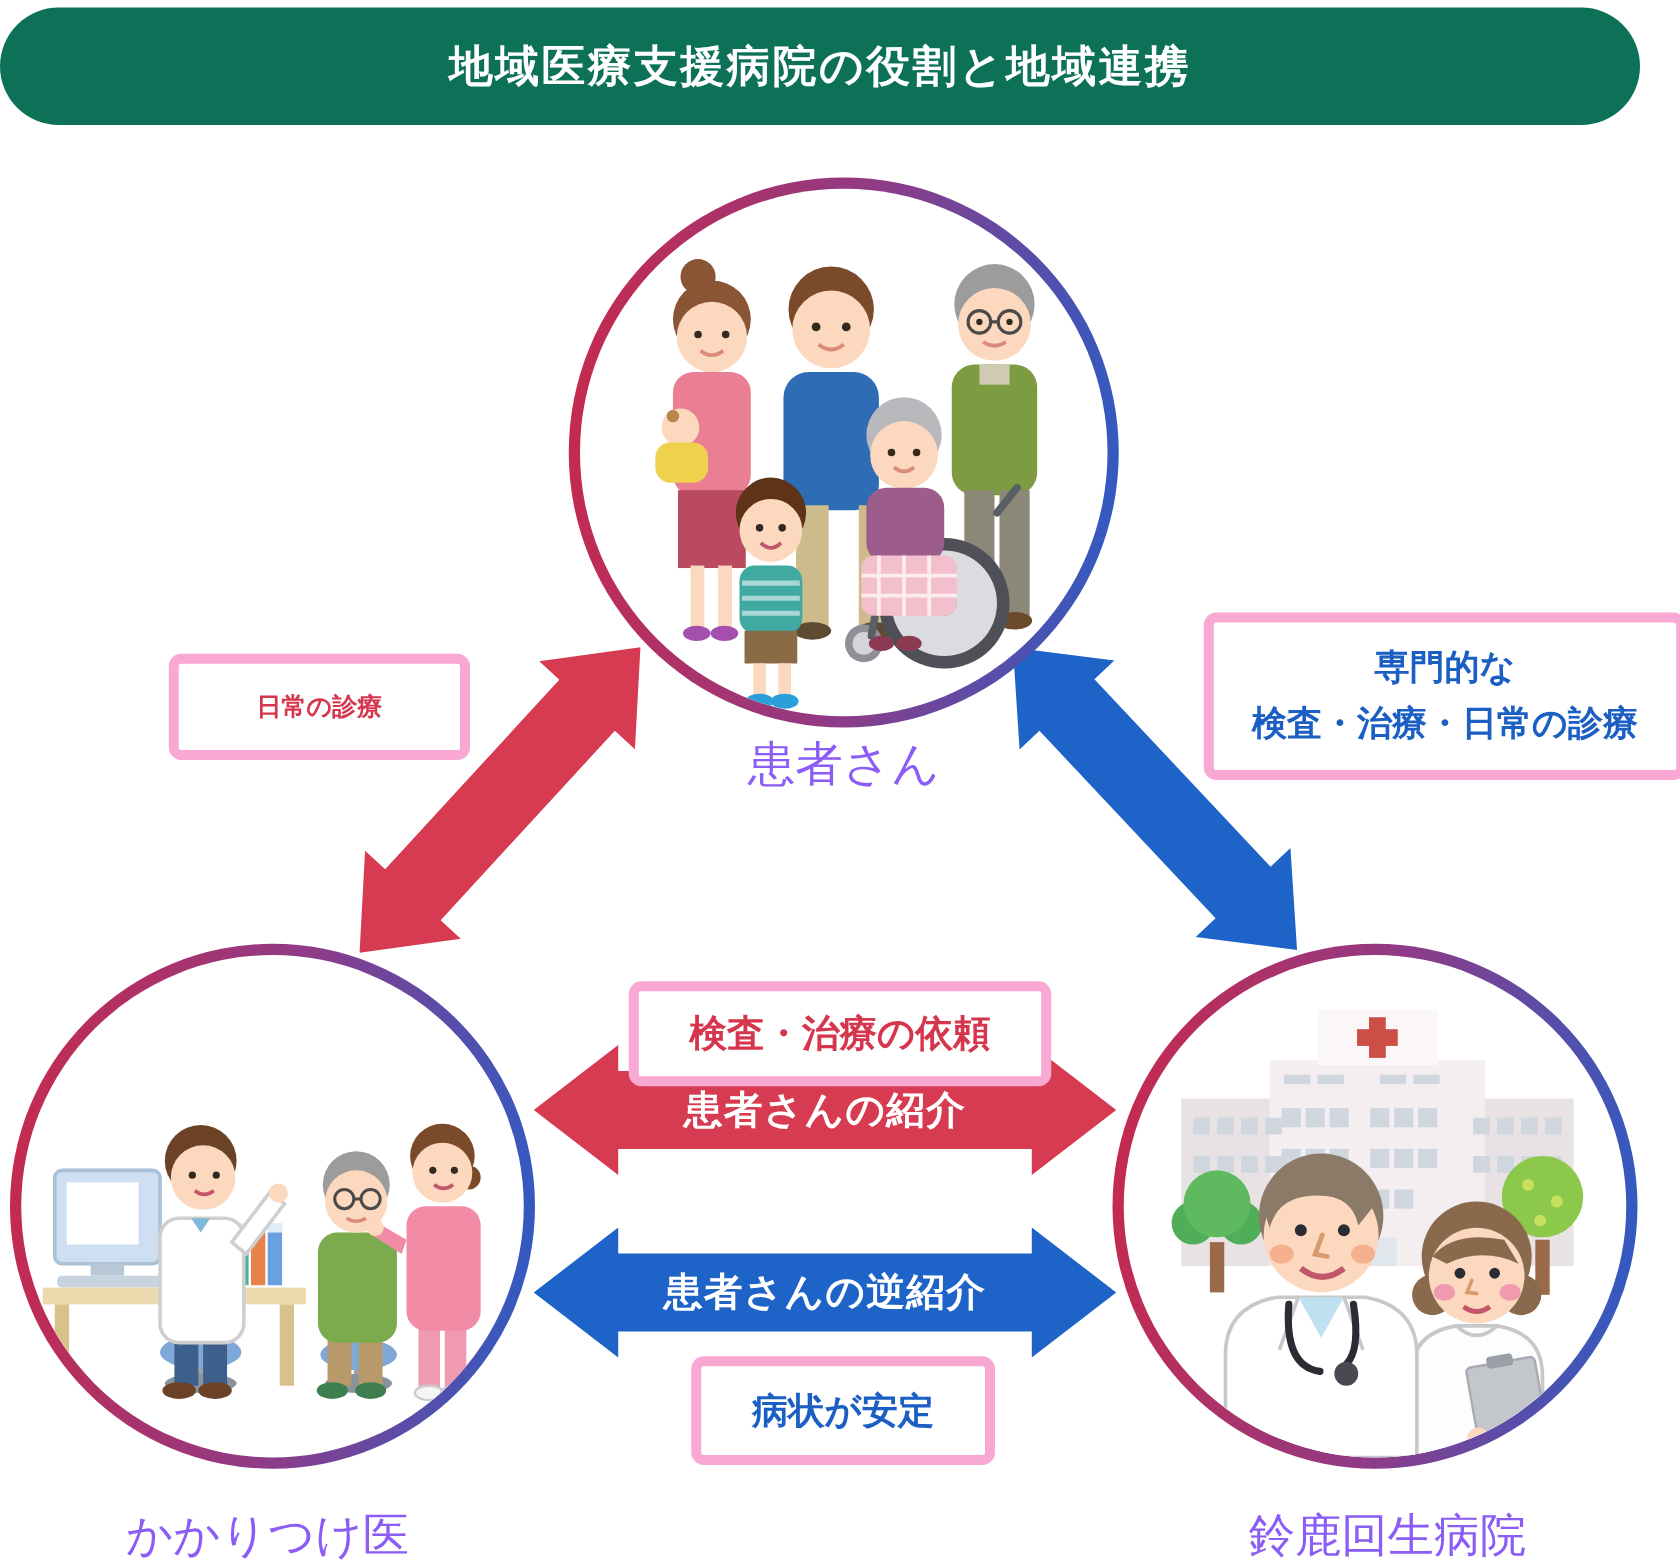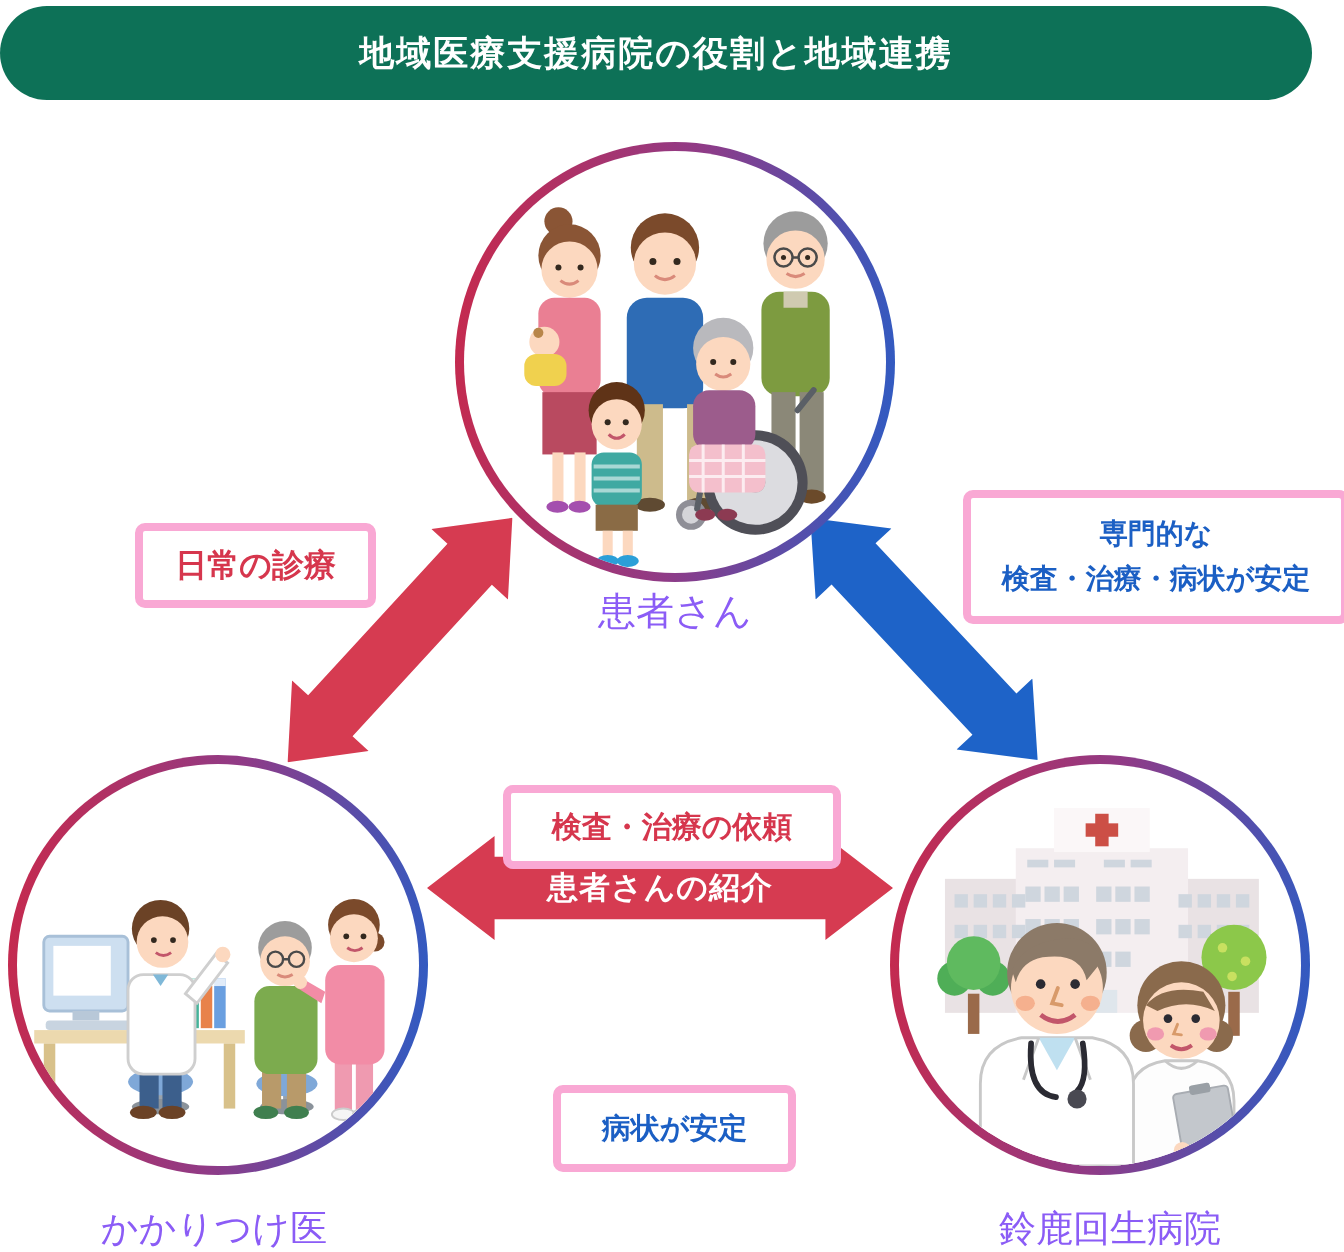--- a/index.html
+++ b/index.html
@@ -37,47 +37,50 @@
   #daily-care-arrow{left:234px;top:588px;transform:rotate(-47.4deg);}
   #specialized-arrow{left:758px;top:587px;transform:rotate(46.8deg);}
   #referral-arrow{left:427px;top:836px;}
   #reverse-referral-arrow{left:427px;top:982px;}
 
   
   .box{position:absolute;background:#fff;border:8px solid #f9a8d4;border-radius:10px;
     display:flex;flex-direction:column;align-items:center;justify-content:center;font-weight:bold;text-align:center;}
   .box.red-t{color:#d6364d;}
   .box.blue-t{color:#1b5fc4;}
-  #daily-care-box{left:135px;top:523px;width:225px;height:69px;font-size:32px;}
+  #daily-care-box{left:135px;top:523px;width:225px;height:69px;font-size:20px;}
   #specialized-box{left:963px;top:490px;width:370px;height:118px;font-size:28px;line-height:1.6;}
   #referral-note-box{left:503px;top:785px;width:322px;height:68px;font-size:30px;}
   #stable-note-box{left:553px;top:1085px;width:227px;height:71px;font-size:29px;}
 </style>
 </head>
 <body>
 
 <div id="canvas">
 
   <div class="title-bar">
     <h1>地域医療支援病院の役割と地域連携</h1>
   </div>
 
   <div class="arrow d red-bg" id="daily-care-arrow"></div>
   <div class="arrow d blue-bg" id="specialized-arrow"></div>
 
   <div class="arrow h red-bg" id="referral-arrow">
     <span>患者さんの紹介</span>
   </div>
+  <div class="arrow h blue-bg" id="reverse-referral-arrow">
+    <span>患者さんの逆紹介</span>
+  </div>
 
   <div class="box red-t" id="daily-care-box">
     <span>日常の診療</span>
   </div>
   <div class="box blue-t" id="specialized-box">
     <span>専門的な</span>
-    <span>検査・治療・病状が安定</span>
+    <span>検査・治療・日常の診療</span>
   </div>
   <div class="box blue-t" id="stable-note-box">
     <span>病状が安定</span>
   </div>
   <div class="box red-t" id="referral-note-box">
     <span>検査・治療の依頼</span>
   </div>
 
   <div class="ring" id="patient-circle">
     <div class="inner">

